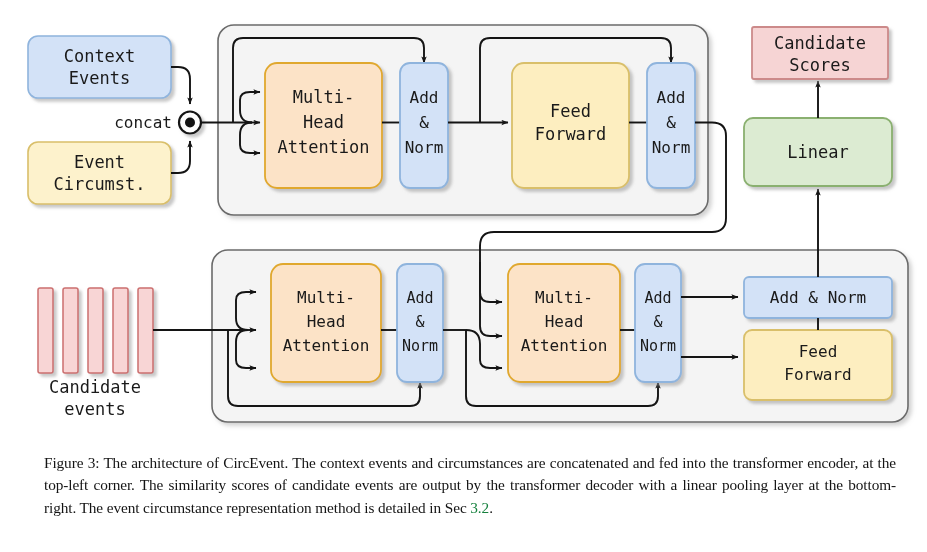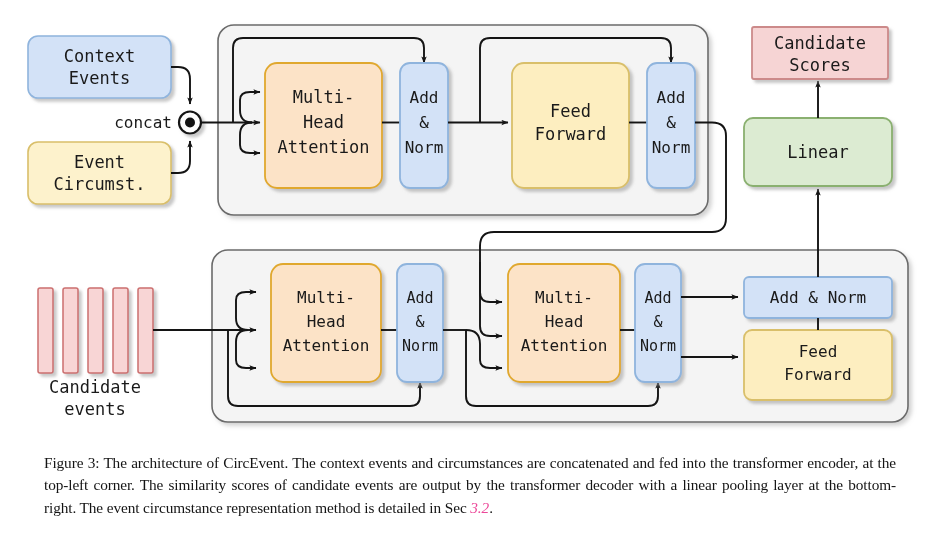--- a/index.html
+++ b/index.html
@@ -27,22 +27,21 @@
     top: 452px;
     width: 852px;
     font-family: "Liberation Serif", serif;
     font-size: 15.3px;
     line-height: 1.46;
     color: #141414;
     text-align: justify;
     letter-spacing: -0.1px;
   }
   #caption .seclink {
-    color: #ec4899;
-    font-style: italic;
+    color: #15803d;
   }
   .mono-label {
     font-family: "DejaVu Sans Mono", monospace;
     fill: #1a1a1a;
   }
 </style>
 </head>
 <body>
 
 <svg id="figure" viewBox="0 0 927 440" xmlns="http://www.w3.org/2000/svg">

